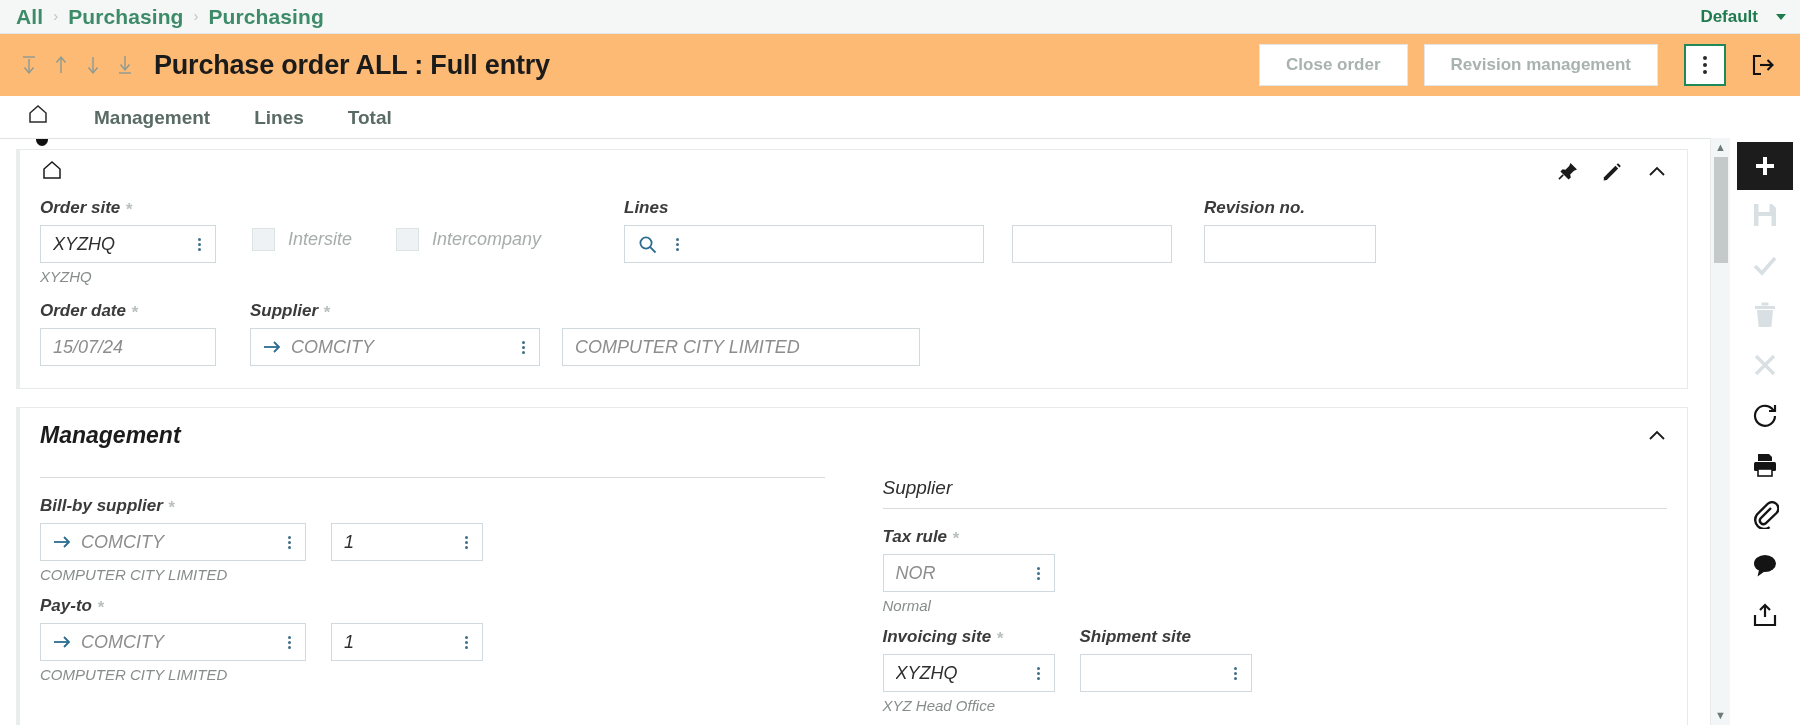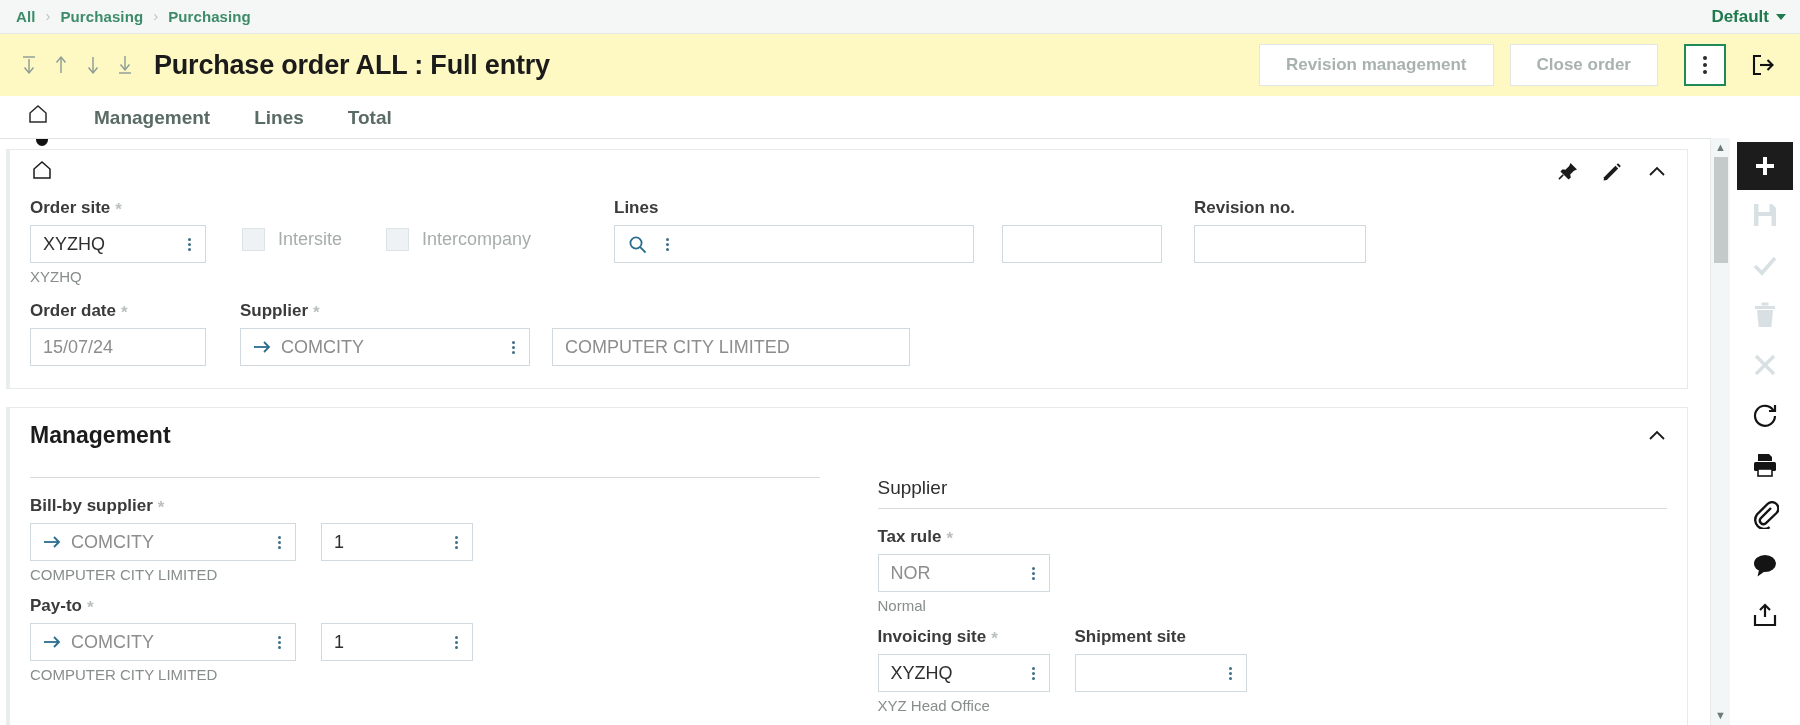--- a/index.html
+++ b/index.html
@@ -13,43 +13,43 @@
 
   
   .breadcrumb-bar {
     height: 34px; min-height: 34px;
     background: #f4f7f6;
     border-bottom: 1px solid #e4e9e8;
     display: flex; align-items: center;
     padding: 0 14px 0 16px;
   }
   .crumb {
-    color: #3d8b69; font-size: 15px; font-weight: 600;
+    color: #3d8b69; font-size: 21px; font-weight: 600;
     letter-spacing: .1px; white-space: nowrap;
   }
   .crumb-sep {
     color: #b9c6c1; font-size: 15px; margin: 0 10px 0 10px;
     line-height: 1; transform: translateY(-1px);
   }
   .bc-spacer { flex: 1; }
   .default-sel {
-    display: flex; align-items: center; gap: 7px;
+    display: flex; align-items: center; gap: 18px;
     color: #1f7a4d; font-size: 17px; font-weight: 700;
   }
   .caret-dn {
     width: 0; height: 0;
     border-left: 5px solid transparent;
     border-right: 5px solid transparent;
     border-top: 6px solid #1f7a4d;
   }
 
   
   .title-bar {
     height: 62px; min-height: 62px;
-    background: #fef9c3;
+    background: #fdba74;
     display: flex; align-items: center;
     padding: 0 14px 0 14px;
   }
   .navarrows { display: flex; align-items: center; gap: 2px; margin-right: 14px; }
   .navarrow {
     width: 30px; height: 36px;
     display: flex; align-items: center; justify-content: center;
     color: #8a9a95; cursor: pointer;
   }
   .navarrow svg { display: block; }
@@ -101,22 +101,23 @@
     border-top: 1px solid #dfe4e3;
     overflow: hidden;
   }
   .prog-dot {
     position: absolute; left: 36px; top: -6px;
     width: 12px; height: 13px; border-radius: 50%;
     background: #111; z-index: 4;
   }
   .inner {
     position: absolute; inset: 0;
-    padding: 0 22px 0 6px;
+    padding: 0 22px 0 16px;
     overflow: hidden;
+    font-style: italic;
   }
 
   .card {
     border: 1px solid #e6eaea; background: #fff;
     margin: 10px 0 0 0;
     border-left: 4px solid #e9edec;
   }
   .card-tools {
     height: 44px; display: flex; align-items: center;
     padding: 0 18px 0 20px;
@@ -249,22 +250,22 @@
       <span class="navarrow">
         <svg width="20" height="22" viewBox="0 0 20 22" fill="none" stroke="currentColor" stroke-width="1.4">
           <line x1="10" y1="2" x2="10" y2="16"></line>
             <polyline points="5.5,10.5 10,16 14.5,10.5"></polyline>
           <line x1="4" y1="19" x2="16" y2="19"></line>
         </svg>
       </span>
     </div>
     <div class="page-title">Purchase order ALL : Full entry</div>
     <div class="tb-spacer"></div>
+    <button class="ghost-btn">Close order</button>
     <button class="ghost-btn">Revision management</button>
-    <button class="ghost-btn">Close order</button>
     <div class="kebab-btn">
       <span class="kebab-dots">
           <i></i>
           <i></i>
           <i></i>
         </span>
     </div>
     <div class="exit-btn">
       <svg width="26" height="26" viewBox="0 0 26 26" fill="none" stroke="currentColor" stroke-width="2.1">
         <polyline points="11,4 4,4 4,22 11,22"></polyline>

